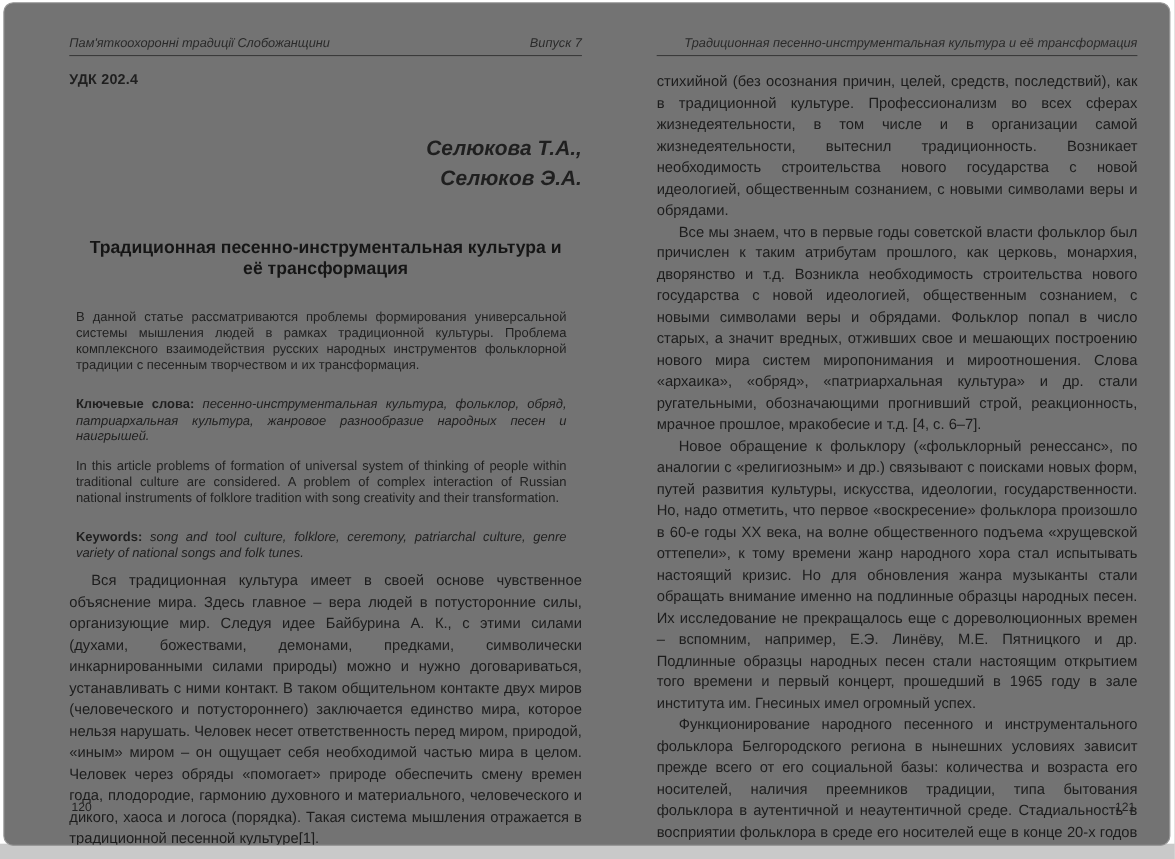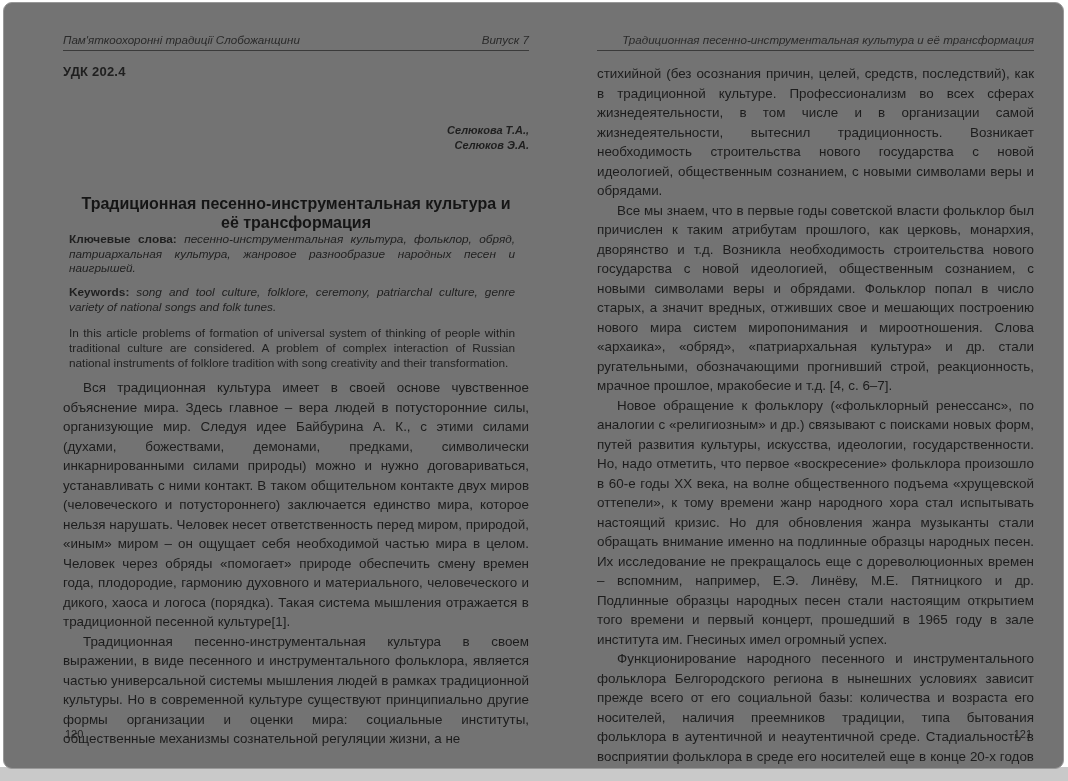--- a/index.html
+++ b/index.html
@@ -36,36 +36,36 @@
   }
   .running-head.right-only { justify-content: flex-end; }
 
   .udc {
     margin-top: 13px;
     font-weight: bold; font-size: 13px; letter-spacing: .2px;
   }
   .authors {
     margin-top: 44px;
     text-align: right;
-    font-weight: bold; font-style: italic; font-size: 11px;
+    font-weight: bold; font-style: italic; font-size: 19px;
     line-height: 1.4;
   }
   .title {
     margin: 40px 18px 0 18px;
     text-align: center;
     font-weight: bold; font-size: 16px; line-height: 1.2;
     color: #151515;
   }
   .meta {
     margin: 0 14px 0 6px;
     font-size: 11.8px; line-height: 1.24;
     text-align: justify;
   }
   .meta.first { margin-top: 26px; }
-  .meta + .meta { margin-top: 9px; }
+  .meta + .meta { margin-top: 21px; }
   .meta .it { font-style: italic; }
   .meta .lbl { font-weight: bold; font-style: normal; }
 
   .body-par {
     margin: 0;
     font-size: 13.4px; line-height: 19.5px;
     text-align: justify;
     text-indent: 20px;
     color: #1c1c1c;
   }
@@ -95,26 +95,27 @@
 
     <div class="udc">УДК 202.4</div>
 
     <div class="authors">
       <div>Селюкова Т.А.,</div>
       <div>Селюков Э.А.</div>
     </div>
 
     <div class="title">Традиционная песенно-инструментальная культура и её трансформация</div>
 
+    <p class="meta first it">В данной статье рассматриваются проблемы формирования универсальной системы мышления людей в рамках традиционной культуры. Проблема комплексного взаимодействия русских народных инструментов фольклорной традиции с песенным творчеством и их трансформация.</p>
 
     <p class="meta"><span class="lbl">Ключевые слова:</span> <span class="it">песенно-инструментальная культура, фольклор, обряд, патриархальная культура, жанровое разнообразие народных песен и наигрышей.</span></p>
 
+    <p class="meta it" style="margin-top:12px">In this article problems of formation of universal system of thinking of people within traditional culture are considered. A problem of complex interaction of Russian national instruments of folklore tradition with song creativity and their transformation.</p>
+
     <p class="meta"><span class="lbl">Keywords:</span> <span class="it">song and tool culture, folklore, ceremony, patriarchal culture, genre variety of national songs and folk tunes.</span></p>
-
-    <p class="meta it" style="margin-top:12px">In this article problems of formation of universal system of thinking of people within traditional culture are considered. A problem of complex interaction of Russian national instruments of folklore tradition with song creativity and their transformation.</p>
 
     <p class="body-par first-left">Вся традиционная культура имеет в своей основе чувственное объяснение мира. Здесь главное – вера людей в потусторонние силы, организующие мир. Следуя идее Байбурина А. К., с этими силами (духами, божествами, демонами, предками, символически инкарнированными силами природы) можно и нужно договариваться, устанавливать с ними контакт. В таком общительном контакте двух миров (человеческого и потустороннего) заключается единство мира, которое нельзя нарушать. Человек несет ответственность перед миром, природой, «иным» миром – он ощущает себя необходимой частью мира в целом. Человек через обряды «помогает» природе обеспечить смену времен года, плодородие, гармонию духовного и материального, человеческого и дикого, хаоса и логоса (порядка). Такая система мышления отражается в традиционной песенной культуре[1].</p>
     <p class="body-par">Традиционная песенно-инструментальная культура в своем выражении, в виде песенного и инструментального фольклора, является частью универсальной системы мышления людей в рамках традиционной культуры. Но в современной культуре существуют принципиально другие формы организации и оценки мира: социальные институты, общественные механизмы сознательной регуляции жизни, а не</p>
 
     <div class="page-number pn-left">120</div>
   </div>
 
   <div class="page page-right">
     <div class="running-head right-only">
       <span>Традиционная песенно-инструментальная культура и её трансформация</span>

